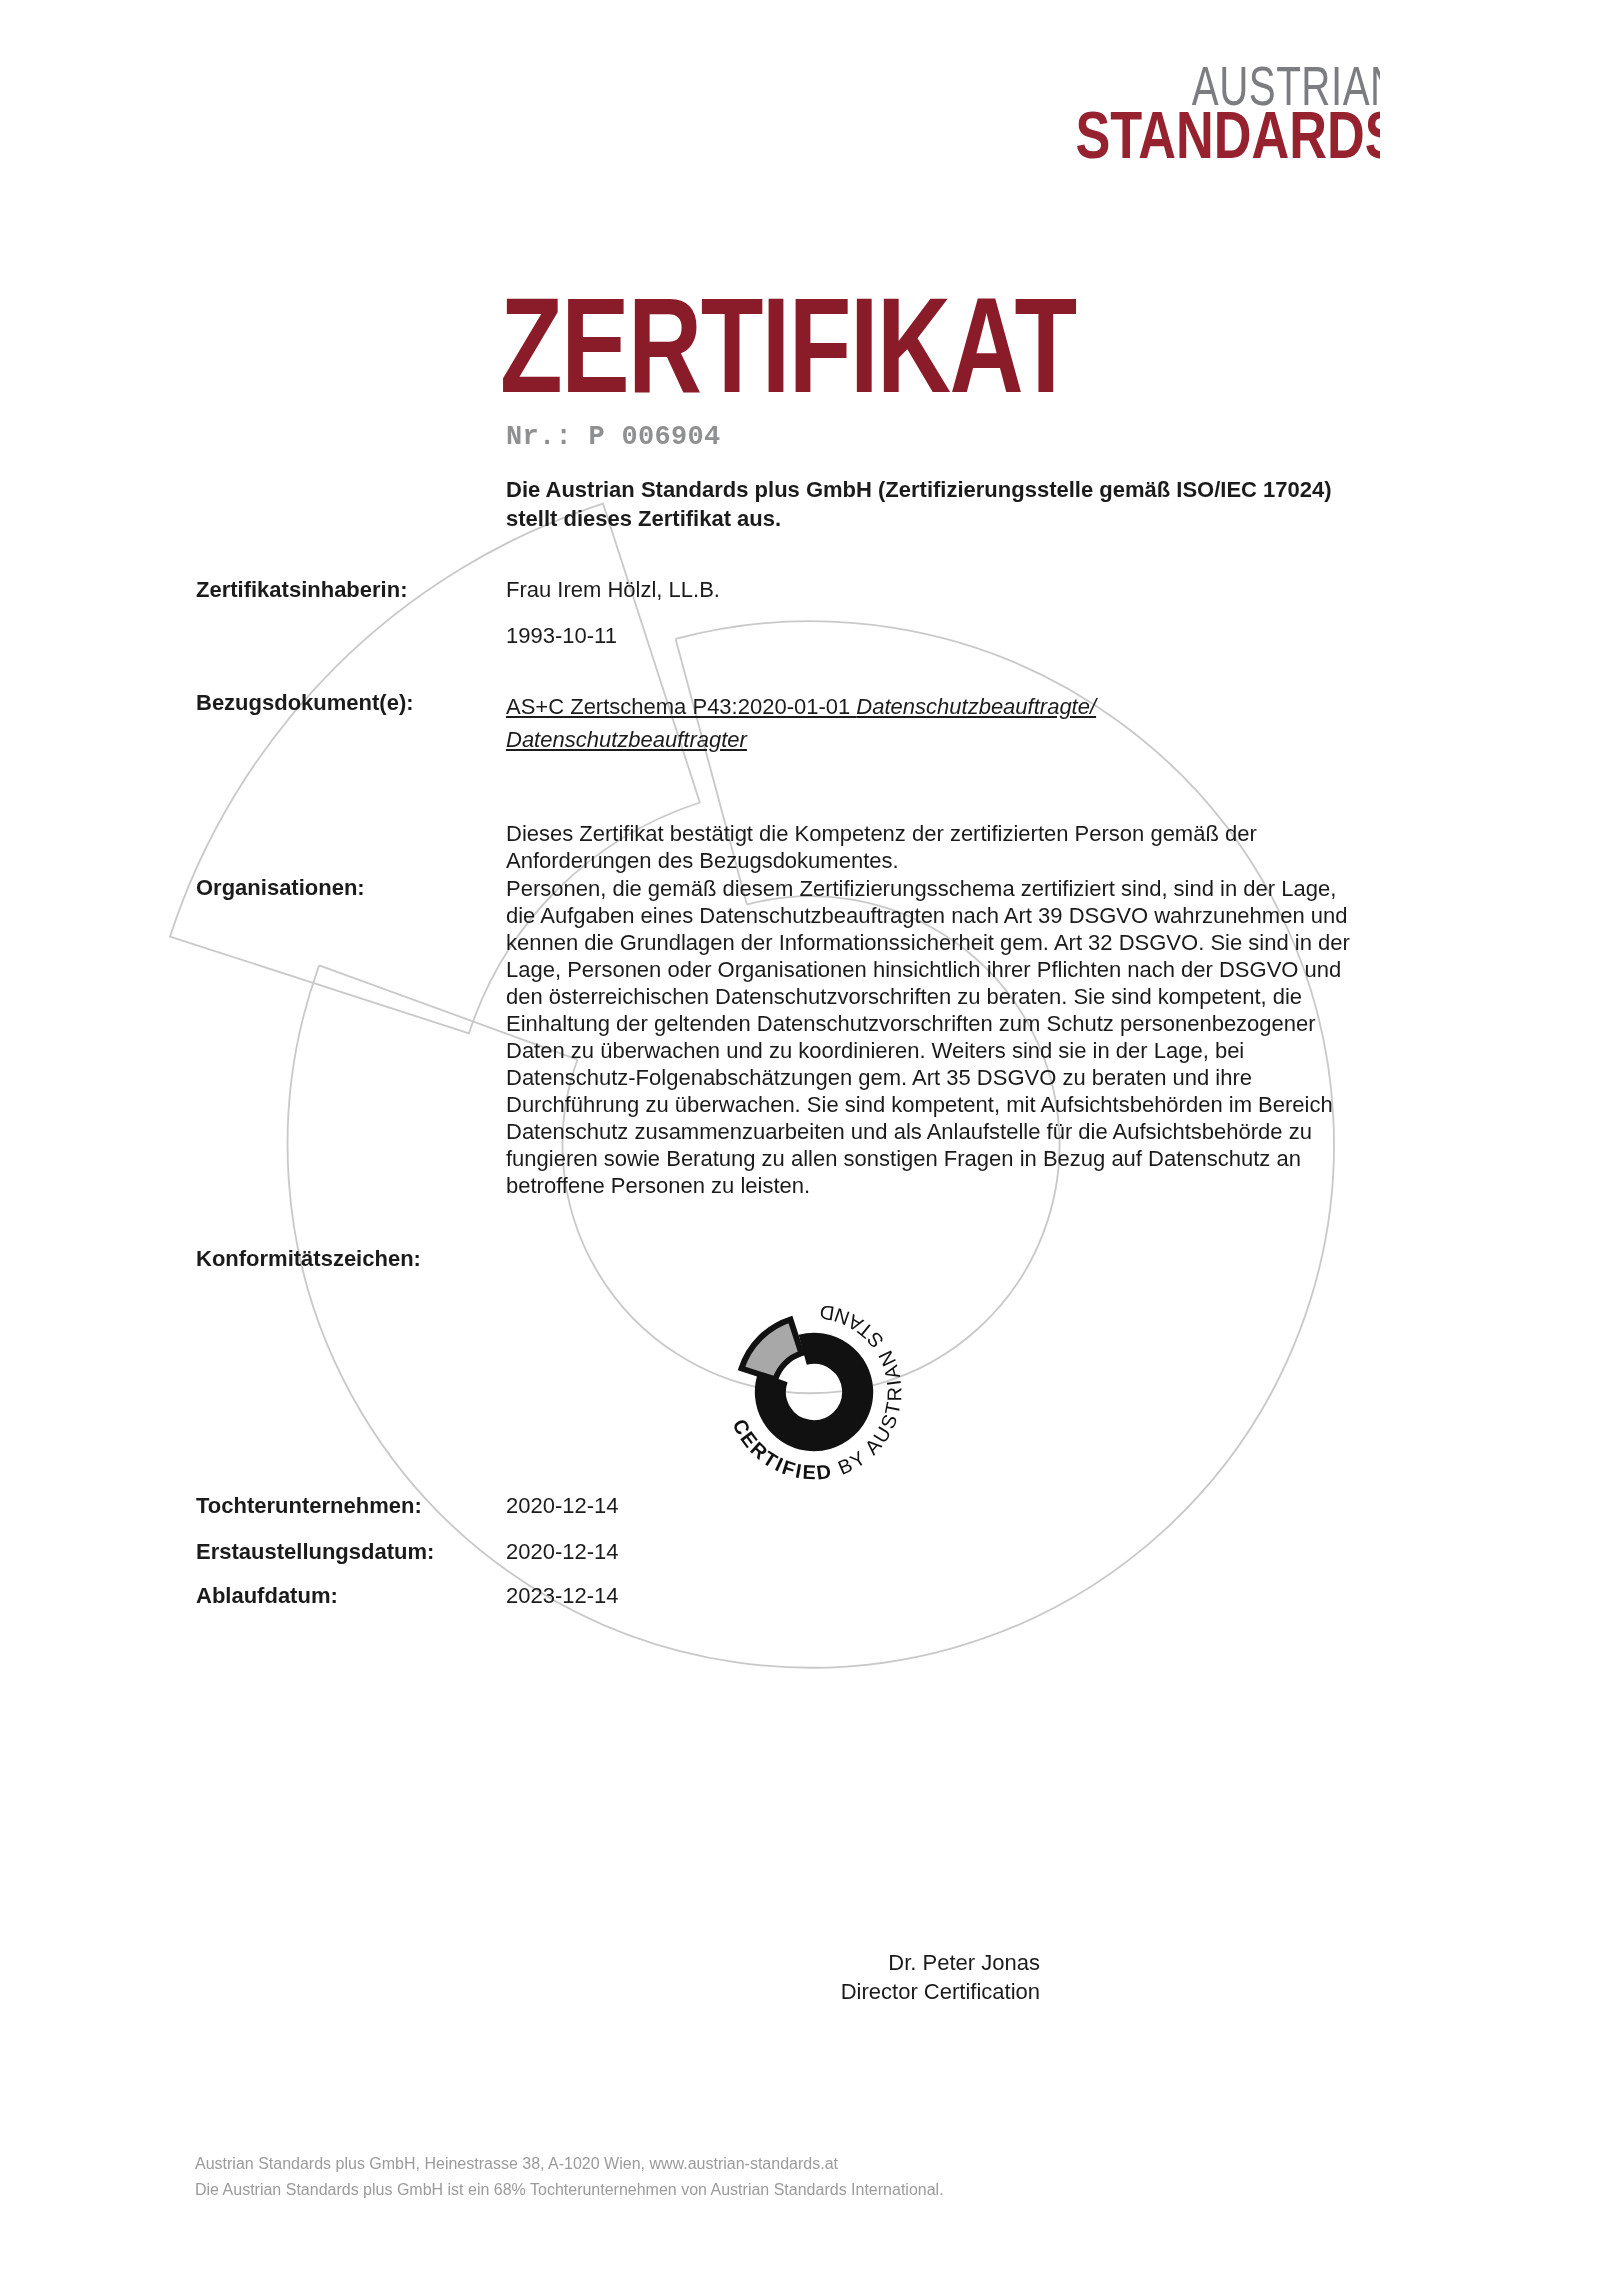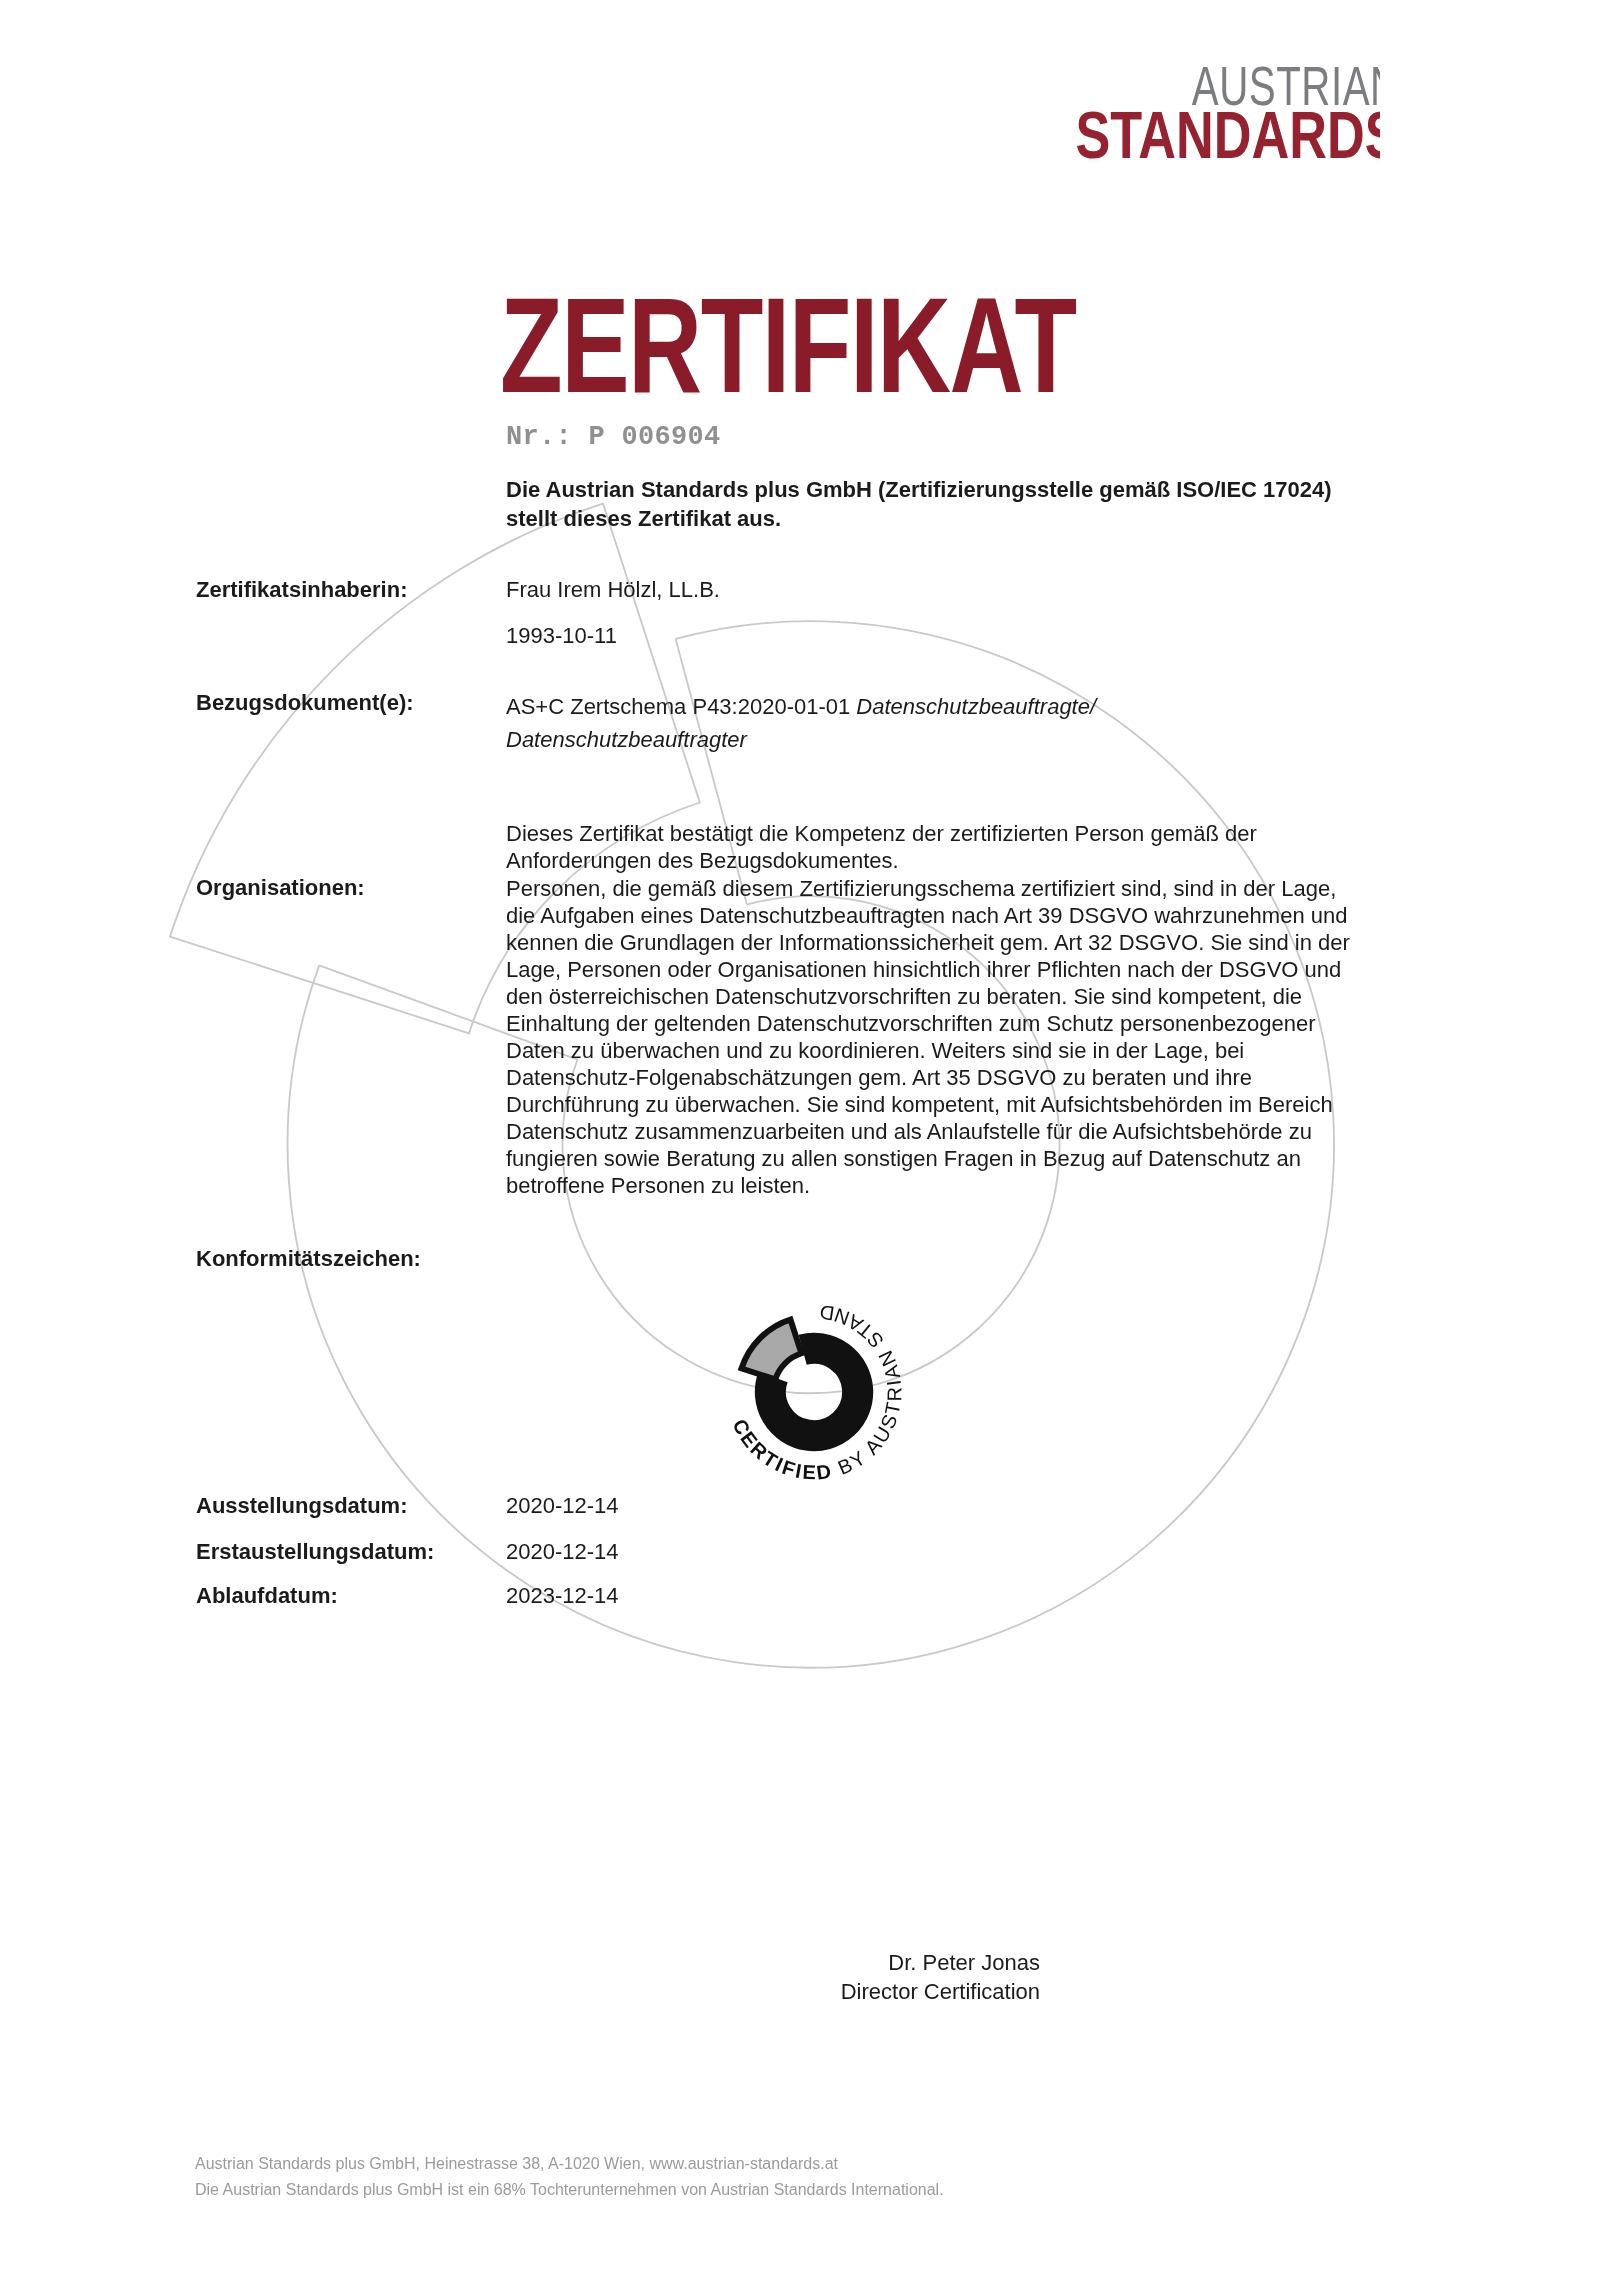--- a/index.html
+++ b/index.html
@@ -44,21 +44,21 @@
   .label{
     position:absolute;left:196px;
     font-size:22px;font-weight:700;color:#1b1b1b;white-space:nowrap;
   }
   .value{
     position:absolute;left:506px;
     font-size:22px;font-weight:400;color:#1b1b1b;
   }
   .pre{white-space:pre-line;}
   .lh41{line-height:27px;}
-  .lh50{line-height:33px;}
+  .lh50{line-height:33px;text-decoration:underline;}
   .holder-name{margin-bottom:20px;}
   em{font-style:italic;}
   
   .seal{position:absolute;left:703px;top:1281px;}
   
   .signature{
     position:absolute;left:582px;top:1948px;width:458px;
     text-align:right;font-size:22px;line-height:29px;color:#1b1b1b;
   }
   
@@ -143,21 +143,21 @@
 
     <path d="M 118.2 52.0 A 103 103 0 0 0 52.0 118.2 L 97.7 133.0 A 55 55 0 0 1 133.0 97.7 Z" fill="#a8a8a8" stroke="#111111" stroke-width="8" stroke-linejoin="miter"></path>
 
     <text xml:space="preserve" font-family="Liberation Sans, sans-serif" font-size="27" letter-spacing="3" fill="#111111">
       <textPath href="#sealTextPath" startOffset="0">
         <tspan font-weight="700">CERTIFIED </tspan><tspan>BY AUSTRIAN STANDARDS</tspan>
       </textPath>
     </text>
   </svg>
 
-  <div class="label" style="top:1493px;">Ausstellungsdatum:</div>
+  <div class="label" style="top:1493px;">Tochterunternehmen:</div>
   <div class="value" style="top:1493px;">2020-12-14</div>
 
   <div class="label" style="top:1539px;">Erstaustellungsdatum:</div>
   <div class="value" style="top:1539px;">2020-12-14</div>
 
   <div class="label" style="top:1583px;">Ablaufdatum:</div>
   <div class="value" style="top:1583px;">2023-12-14</div>
 
   <div class="signature">
     <div>Dr. Peter Jonas</div>

